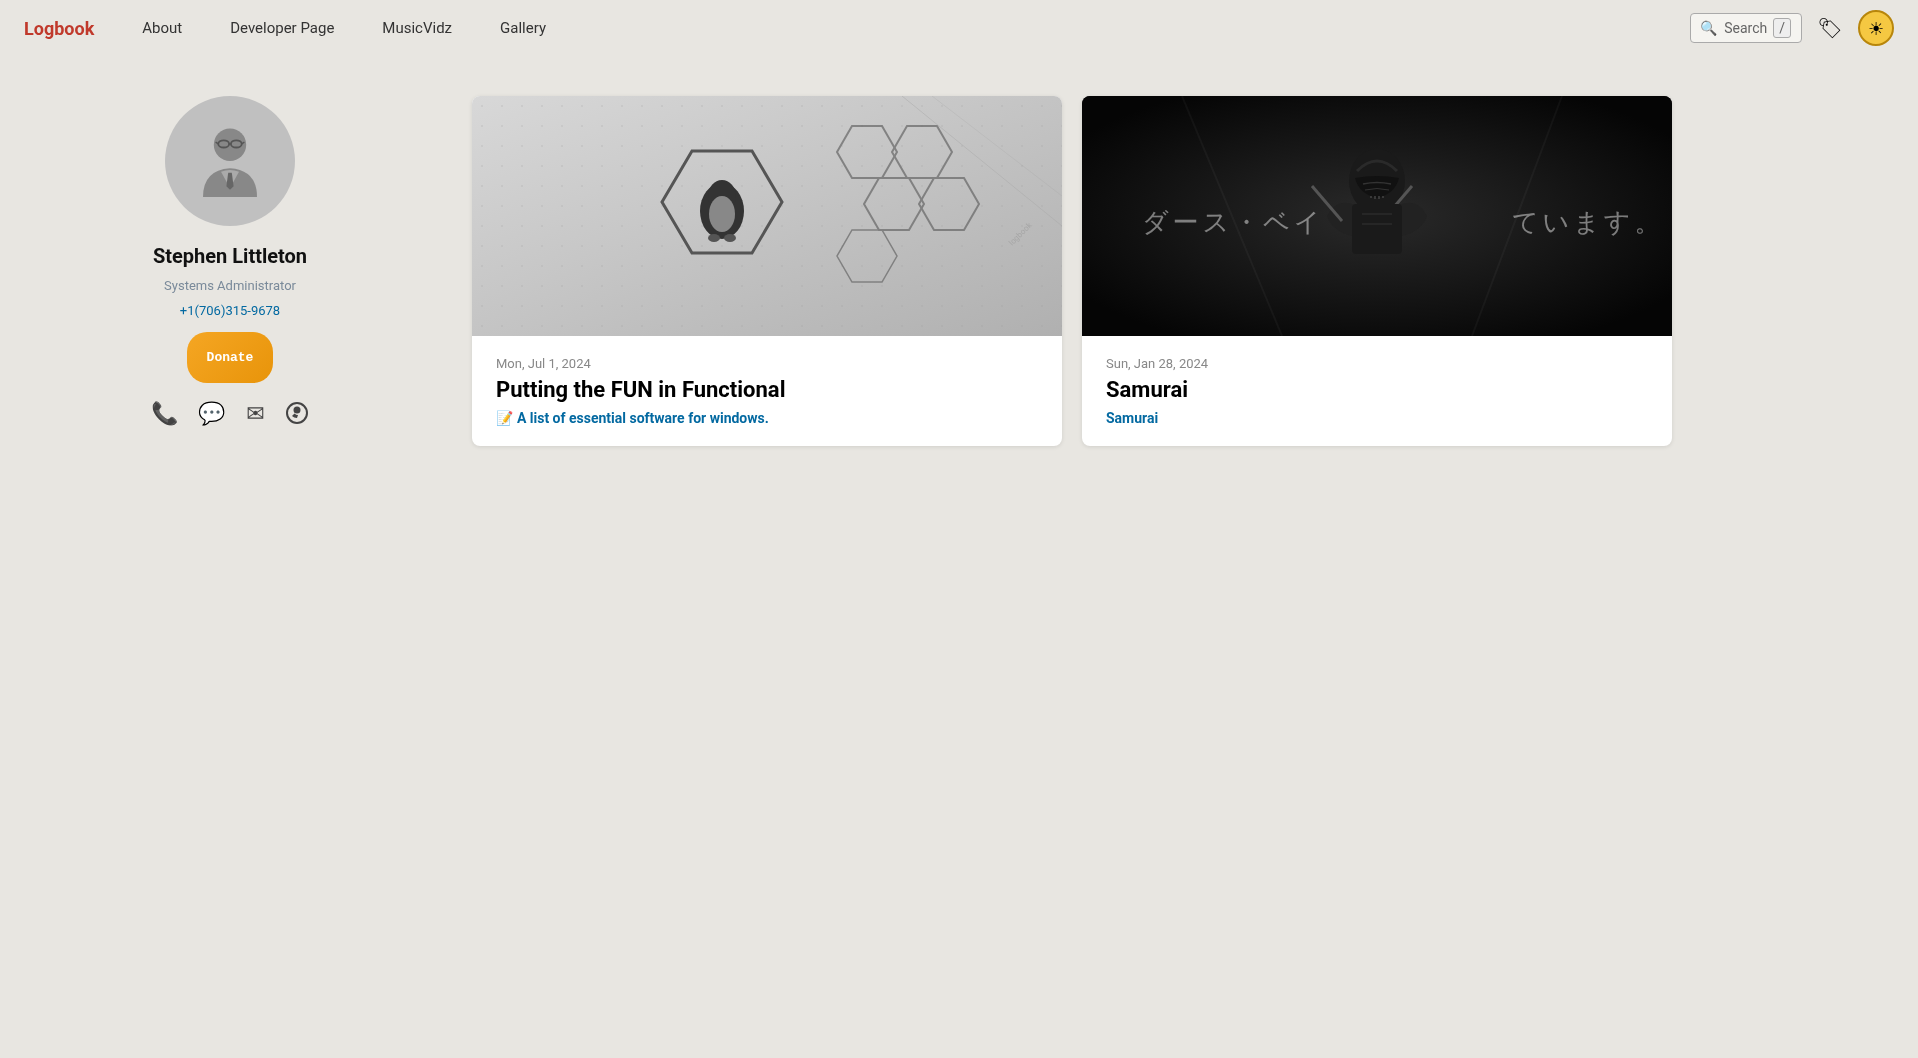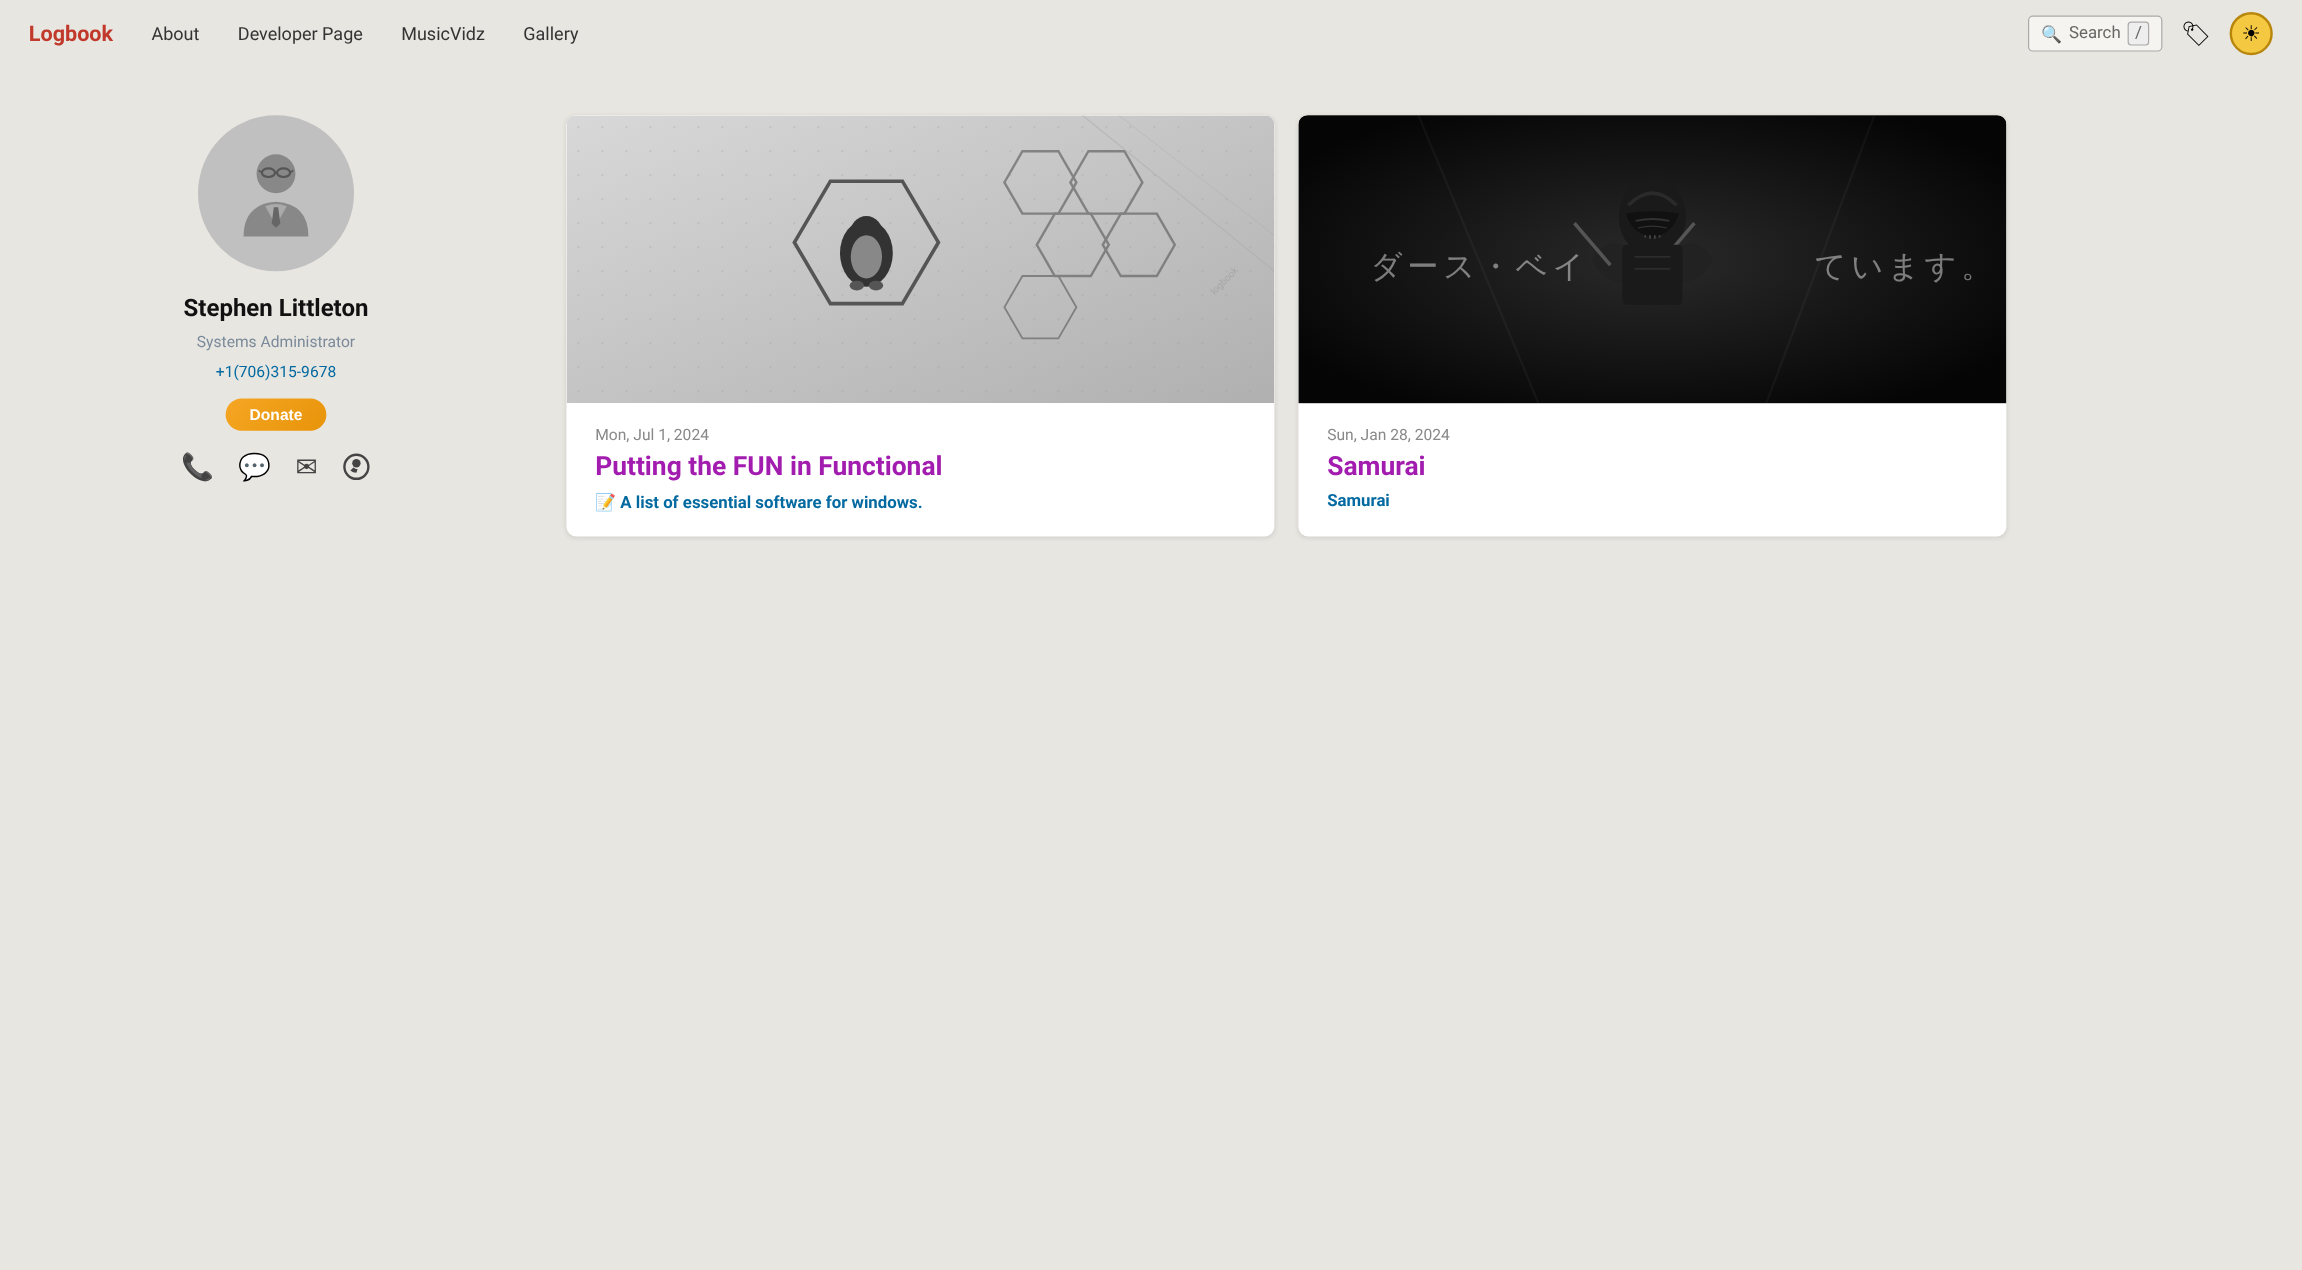--- a/index.html
+++ b/index.html
@@ -28,20 +28,21 @@
     }
     .nav-links {
       display: flex;
       gap: 32px;
     }
     .nav-link {
       font-size: 15px;
       color: #333;
       cursor: pointer;
       text-decoration: none;
+      margin-left: 16px;
     }
 
     .nav-right {
       margin-left: auto;
       display: flex;
       align-items: center;
       gap: 12px;
     }
     .search-box {
       display: flex;
@@ -132,26 +133,27 @@
     }
     .profile-phone {
       font-size: 13px;
       color: #0369a1;
       text-align: center;
     }
     .donate-btn {
       background: linear-gradient(135deg, #f5a623, #e8940a);
       border: none;
       border-radius: 20px;
-      padding: 6px 20px;
+      padding: 18px 20px;
       font-size: 13px;
       color: #fff;
       font-weight: 600;
       cursor: pointer;
       margin-top: 4px;
+      font-family: Liberation Mono, monospace;
     }
     .social-icons {
       display: flex;
       gap: 20px;
       margin-top: 8px;
     }
     .social-icon {
       font-size: 22px;
       cursor: pointer;
       color: #444;
@@ -200,21 +202,21 @@
       padding: 20px 24px;
     }
     .card-date {
       font-size: 13px;
       color: #888;
       margin-bottom: 6px;
     }
     .card-title {
       font-size: 22px;
       font-weight: 700;
-      color: #a21caf;
+      color: #000000;
       margin-bottom: 8px;
     }
     .card-desc {
       font-size: 14px;
       color: #0369a1;
       font-weight: bold;
     }
   </style>
 </head>
 <body>

